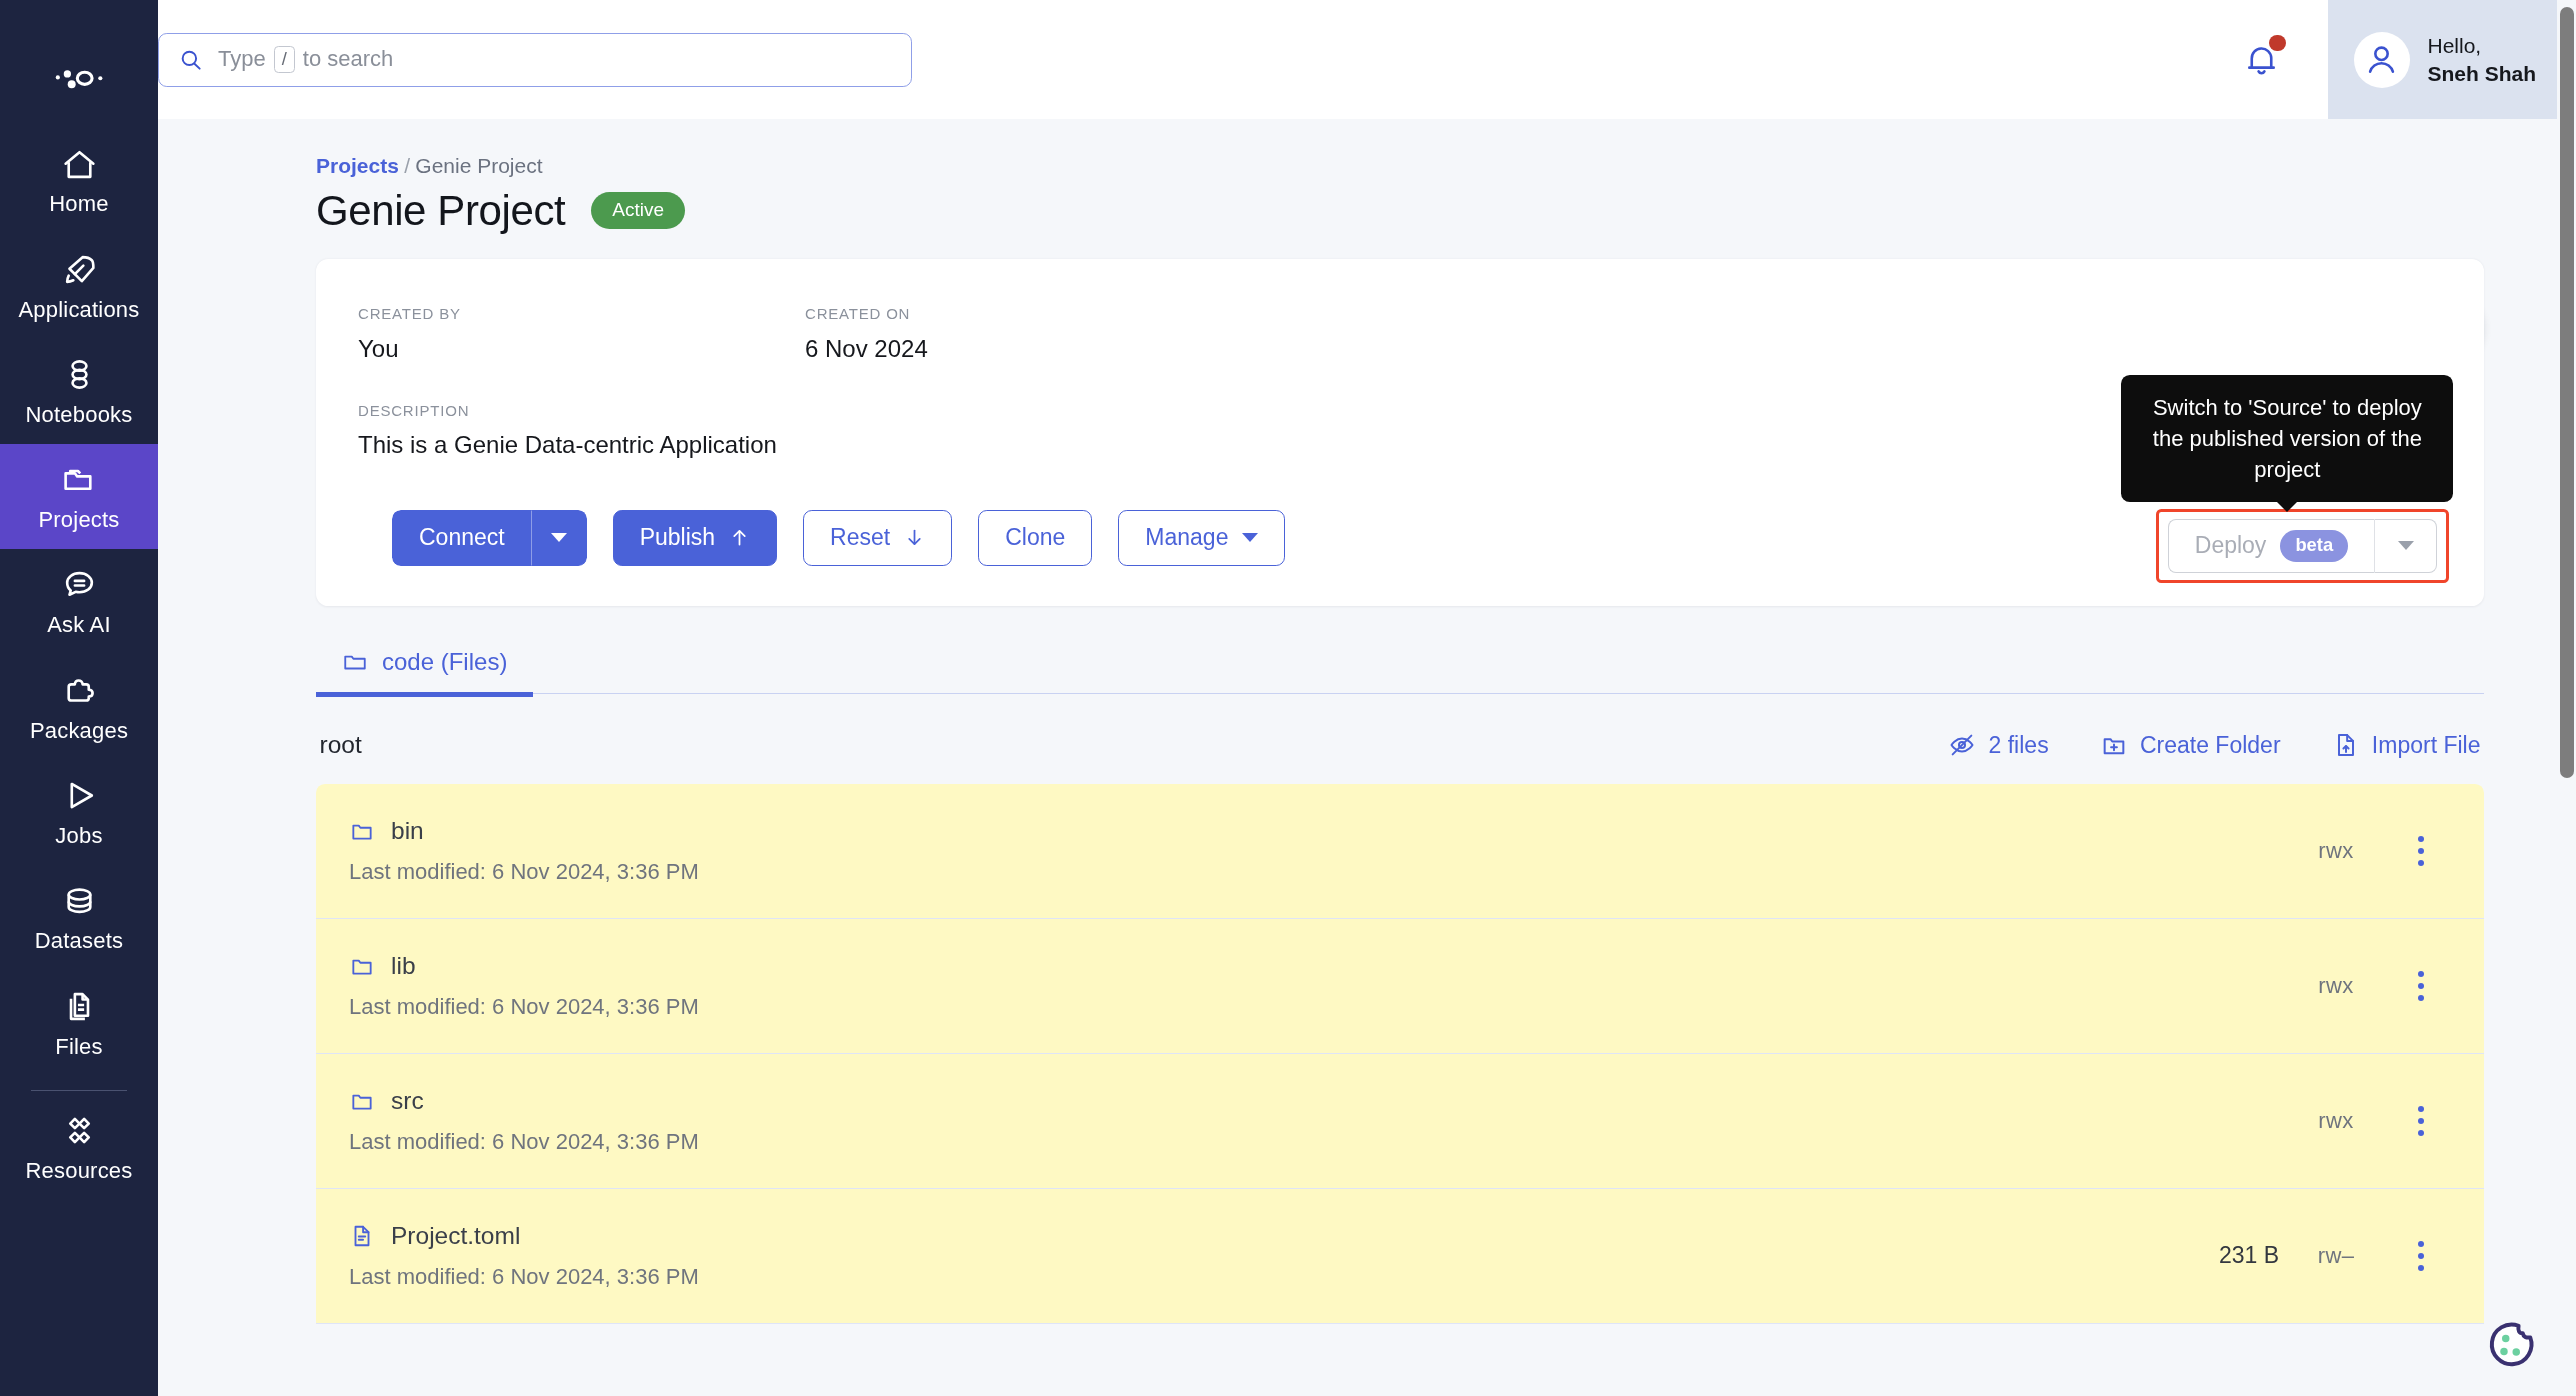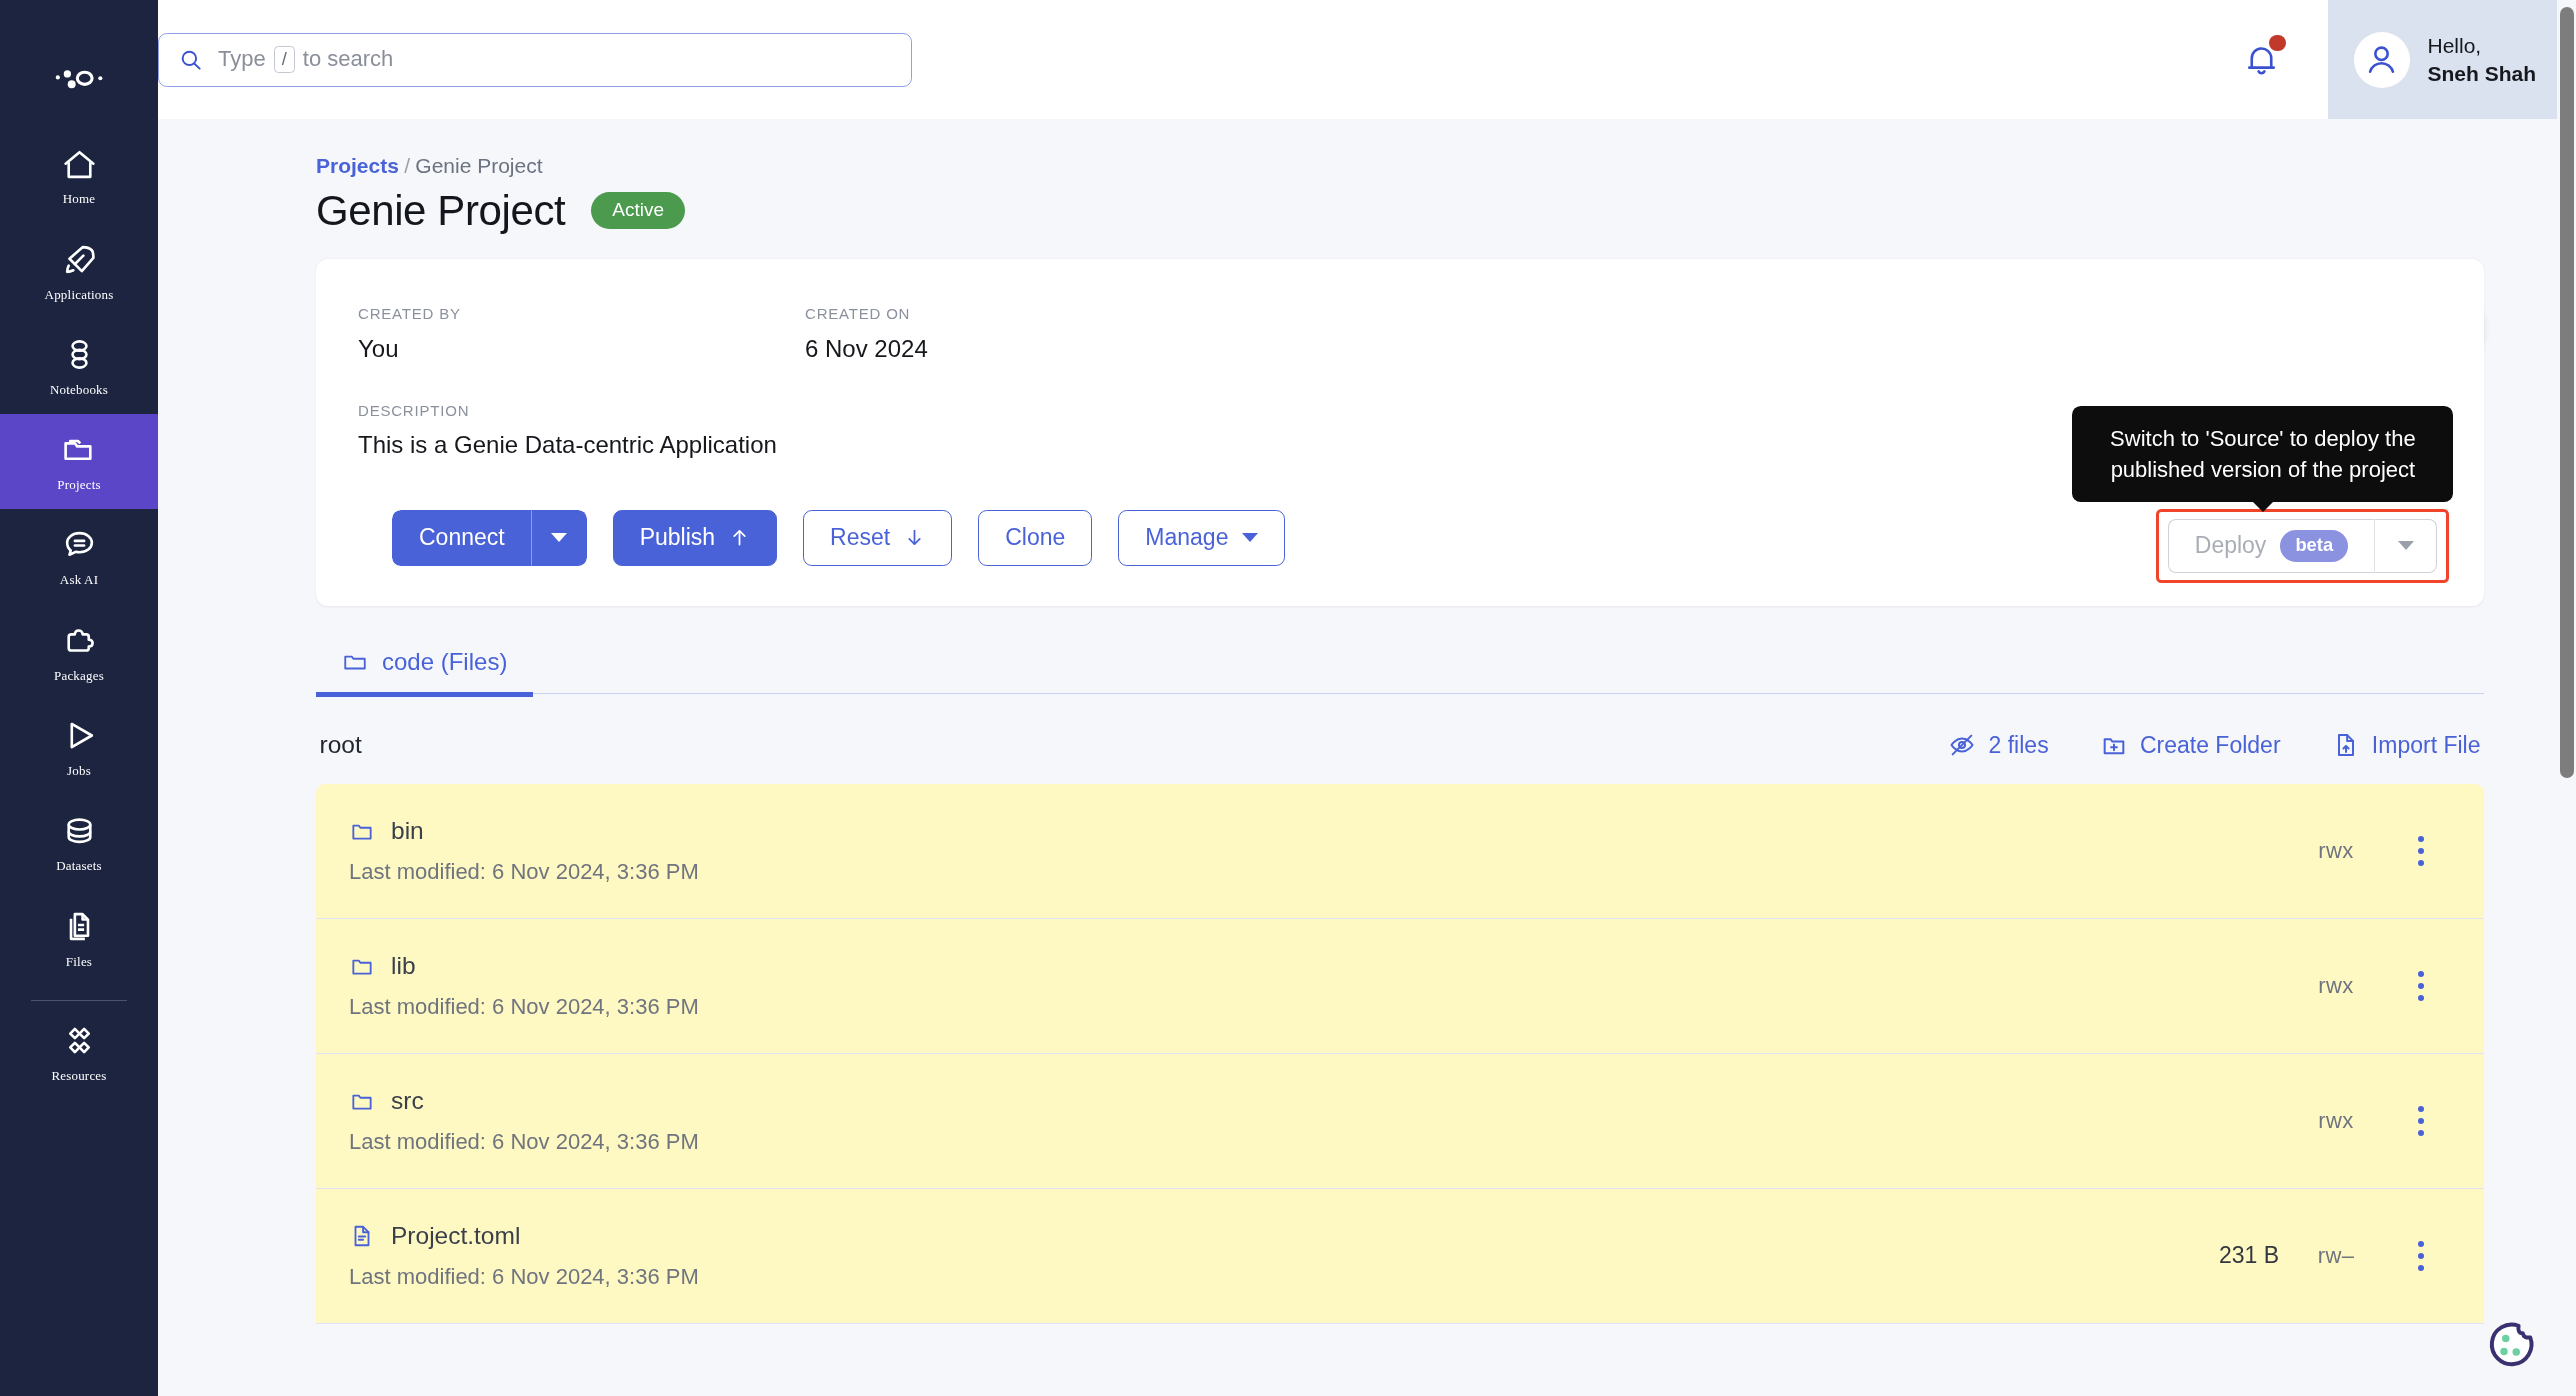--- a/index.html
+++ b/index.html
@@ -28,21 +28,21 @@
     width: 158px;
     padding: 17.5px 0 16px 0;
     display: flex;
     flex-direction: column;
     align-items: center;
     gap: 8.8px;
     color: #ffffff;
     cursor: pointer;
   }
   .nav-item.active { background: #5b46c8; }
-  .nav-item .nav-label { font-size: 13px; letter-spacing: 0.2px; font-family: Liberation Serif, serif; }
+  .nav-item .nav-label { font-size: 22px; letter-spacing: 0.2px; }
   .nav-icon { width: 37px; height: 37px; display: block; }
   .nav-divider { width: 96px; height: 1.8px; background: #4a5270; margin: 14px 0 3.5px 0; }
 
   
   .right-col { flex: 1; display: flex; flex-direction: column; min-width: 0; position: relative; }
   .topbar {
     height: 119px;
     background: #ffffff;
     display: flex;
     align-items: center;
@@ -137,21 +137,21 @@
   .btn.outline { background: #fff; color: #4a62d8; }
   .split { display: inline-flex; border-radius: 8.8px; overflow: hidden; }
   .split .btn { border-radius: 0; }
   .split .btn:first-child { border-radius: 8.8px 0 0 8.8px; border-right: 0.9px solid rgba(255,255,255,.38); }
   .split .btn.caret-part { border-radius: 0 8.8px 8.8px 0; padding: 0 19px; border-left: none; }
   .caret { width: 0; height: 0; border-left: 8px solid transparent; border-right: 8px solid transparent; border-top: 9.6px solid currentColor; display: inline-block; }
 
   
   .deploy-zone { position: absolute; right: 35px; bottom: 23px; }
   .tooltip {
-    position: absolute; bottom: 81px; right: -4.4px; width: 381px;
+    position: absolute; bottom: 81px; right: -4.4px; width: 332px;
     background: #0d0d0d; color: #fff; border-radius: 8.8px;
     padding: 16.6px 19px; font-size: 22px; line-height: 1.42; text-align: center;
   }
   .tooltip:after {
     content: ""; position: absolute; bottom: -10.5px; left: 50%;
     transform: translateX(-50%);
     border-left: 11.4px solid transparent; border-right: 11.4px solid transparent;
     border-top: 11.4px solid #0d0d0d;
   }
   .deploy-hl { border: 3.5px solid #f0452b; border-radius: 5.3px; padding: 7px 8.8px; }

